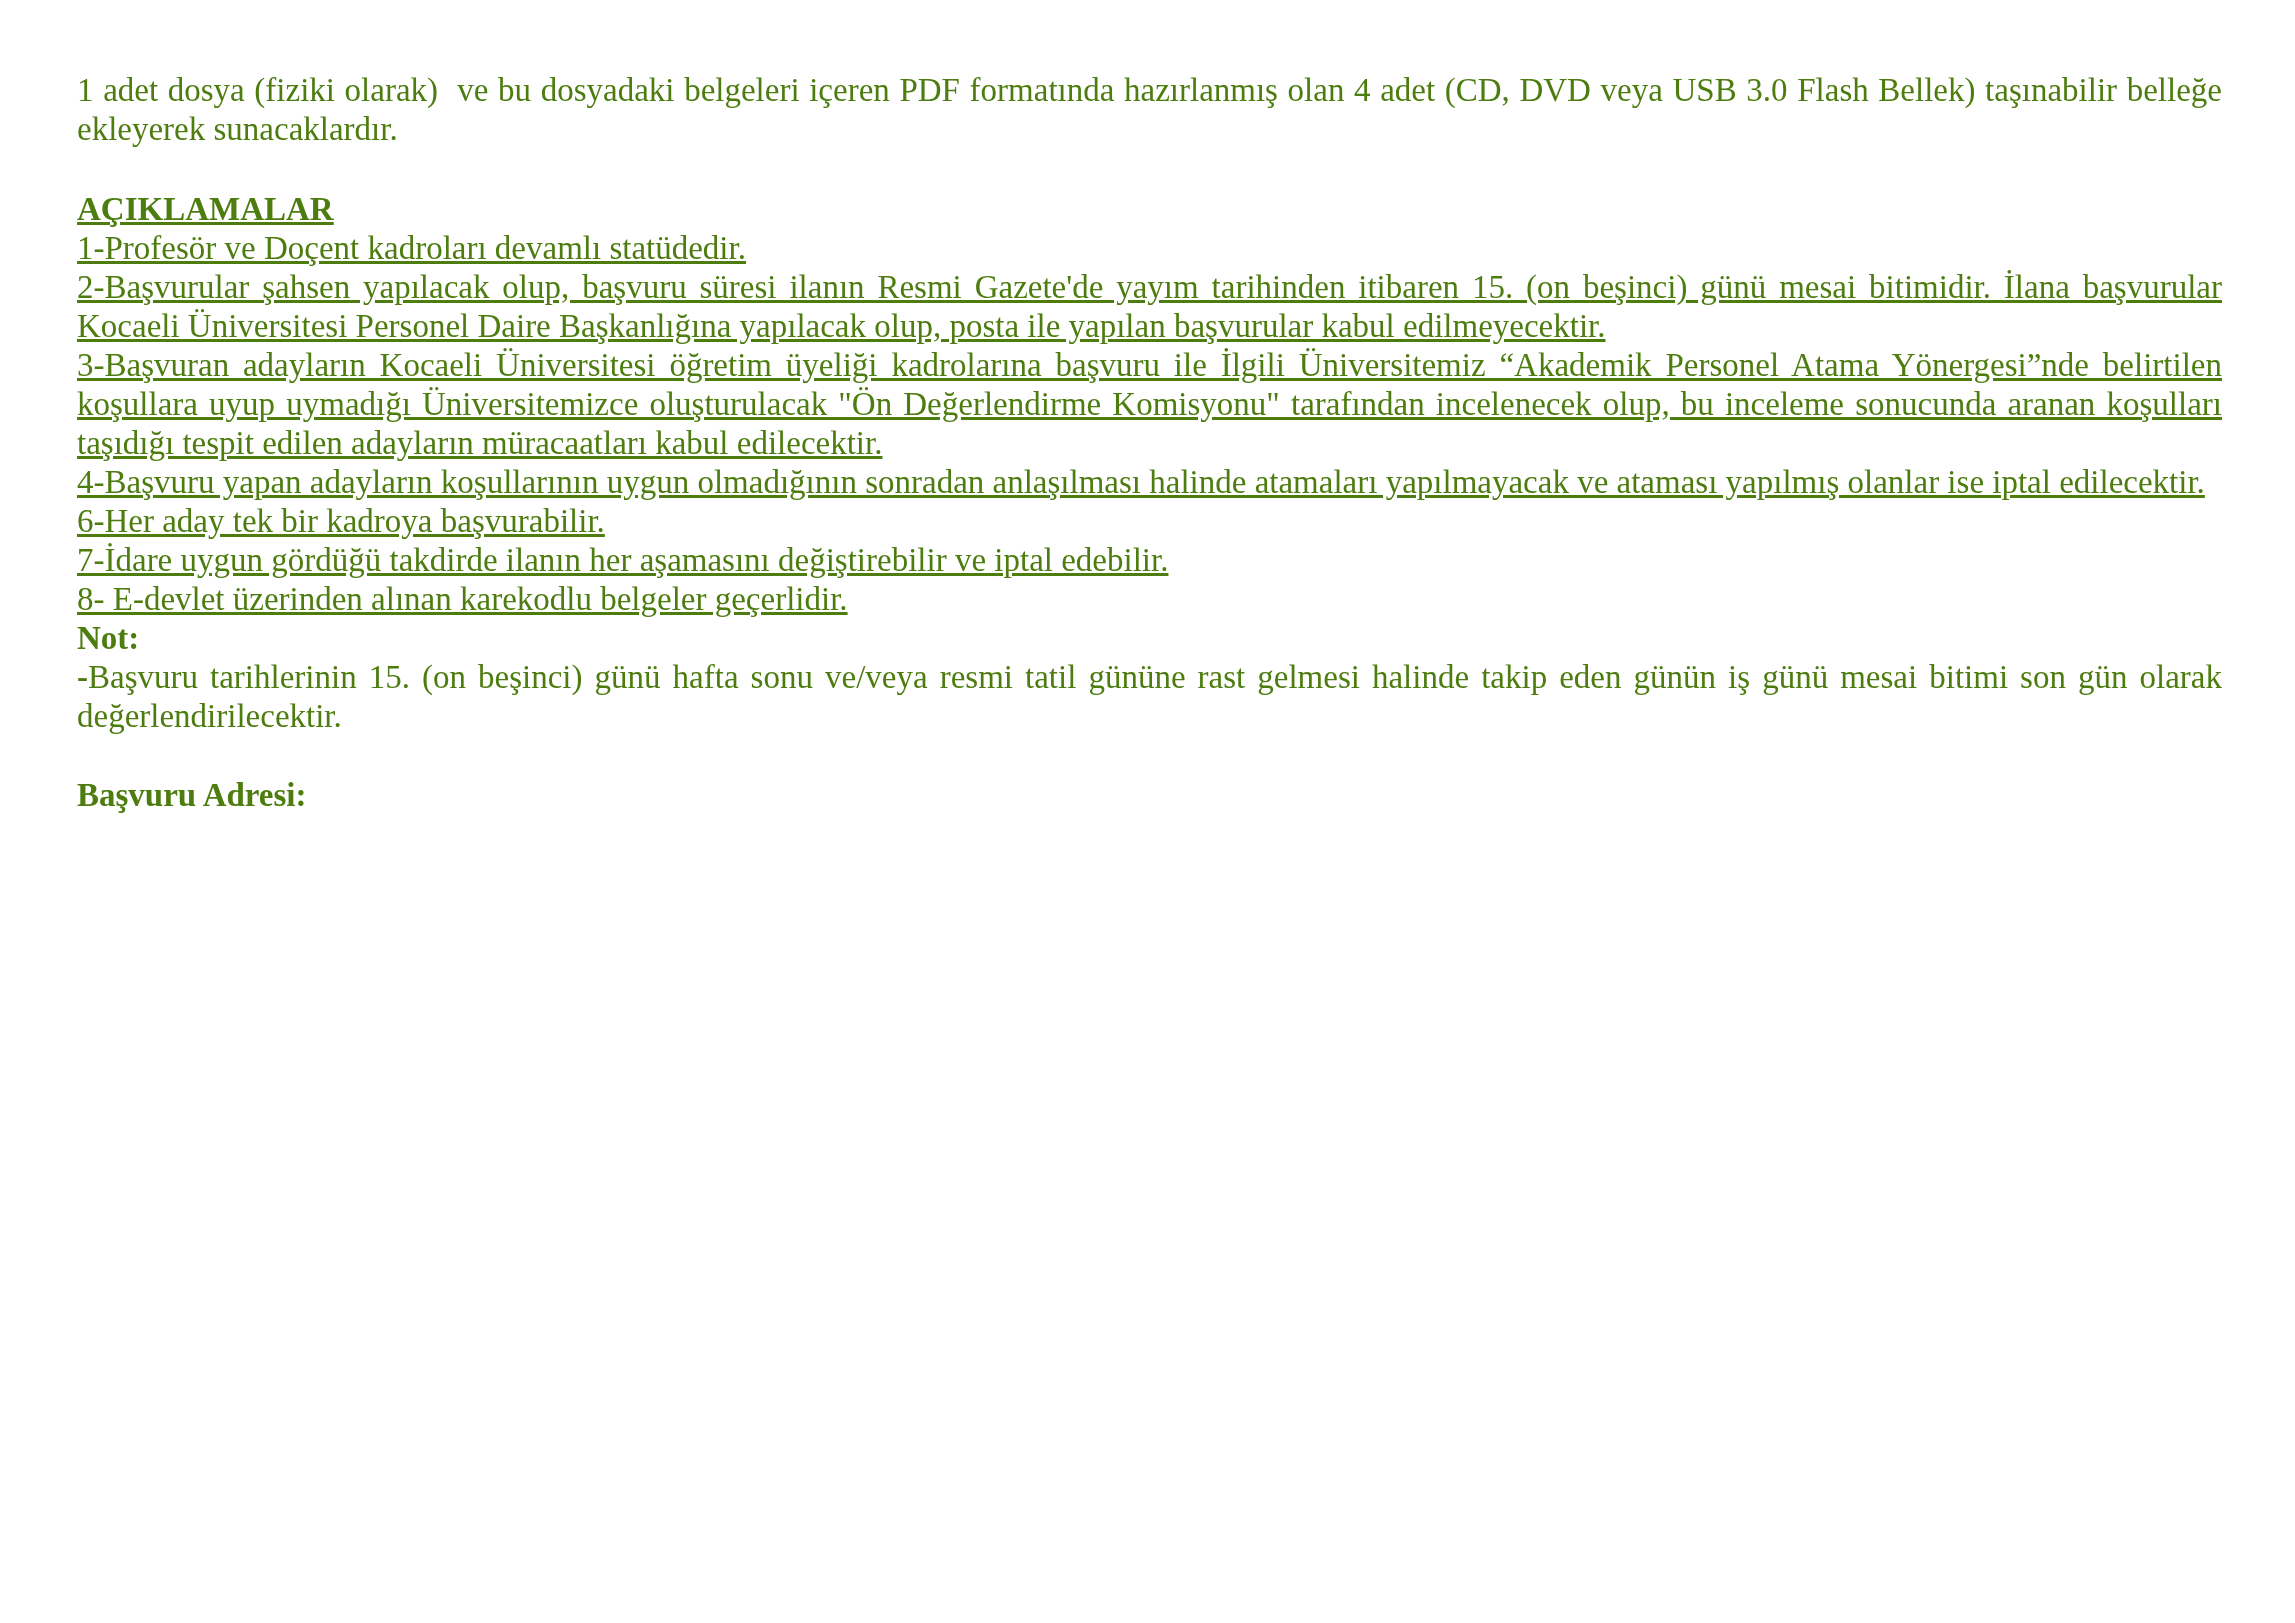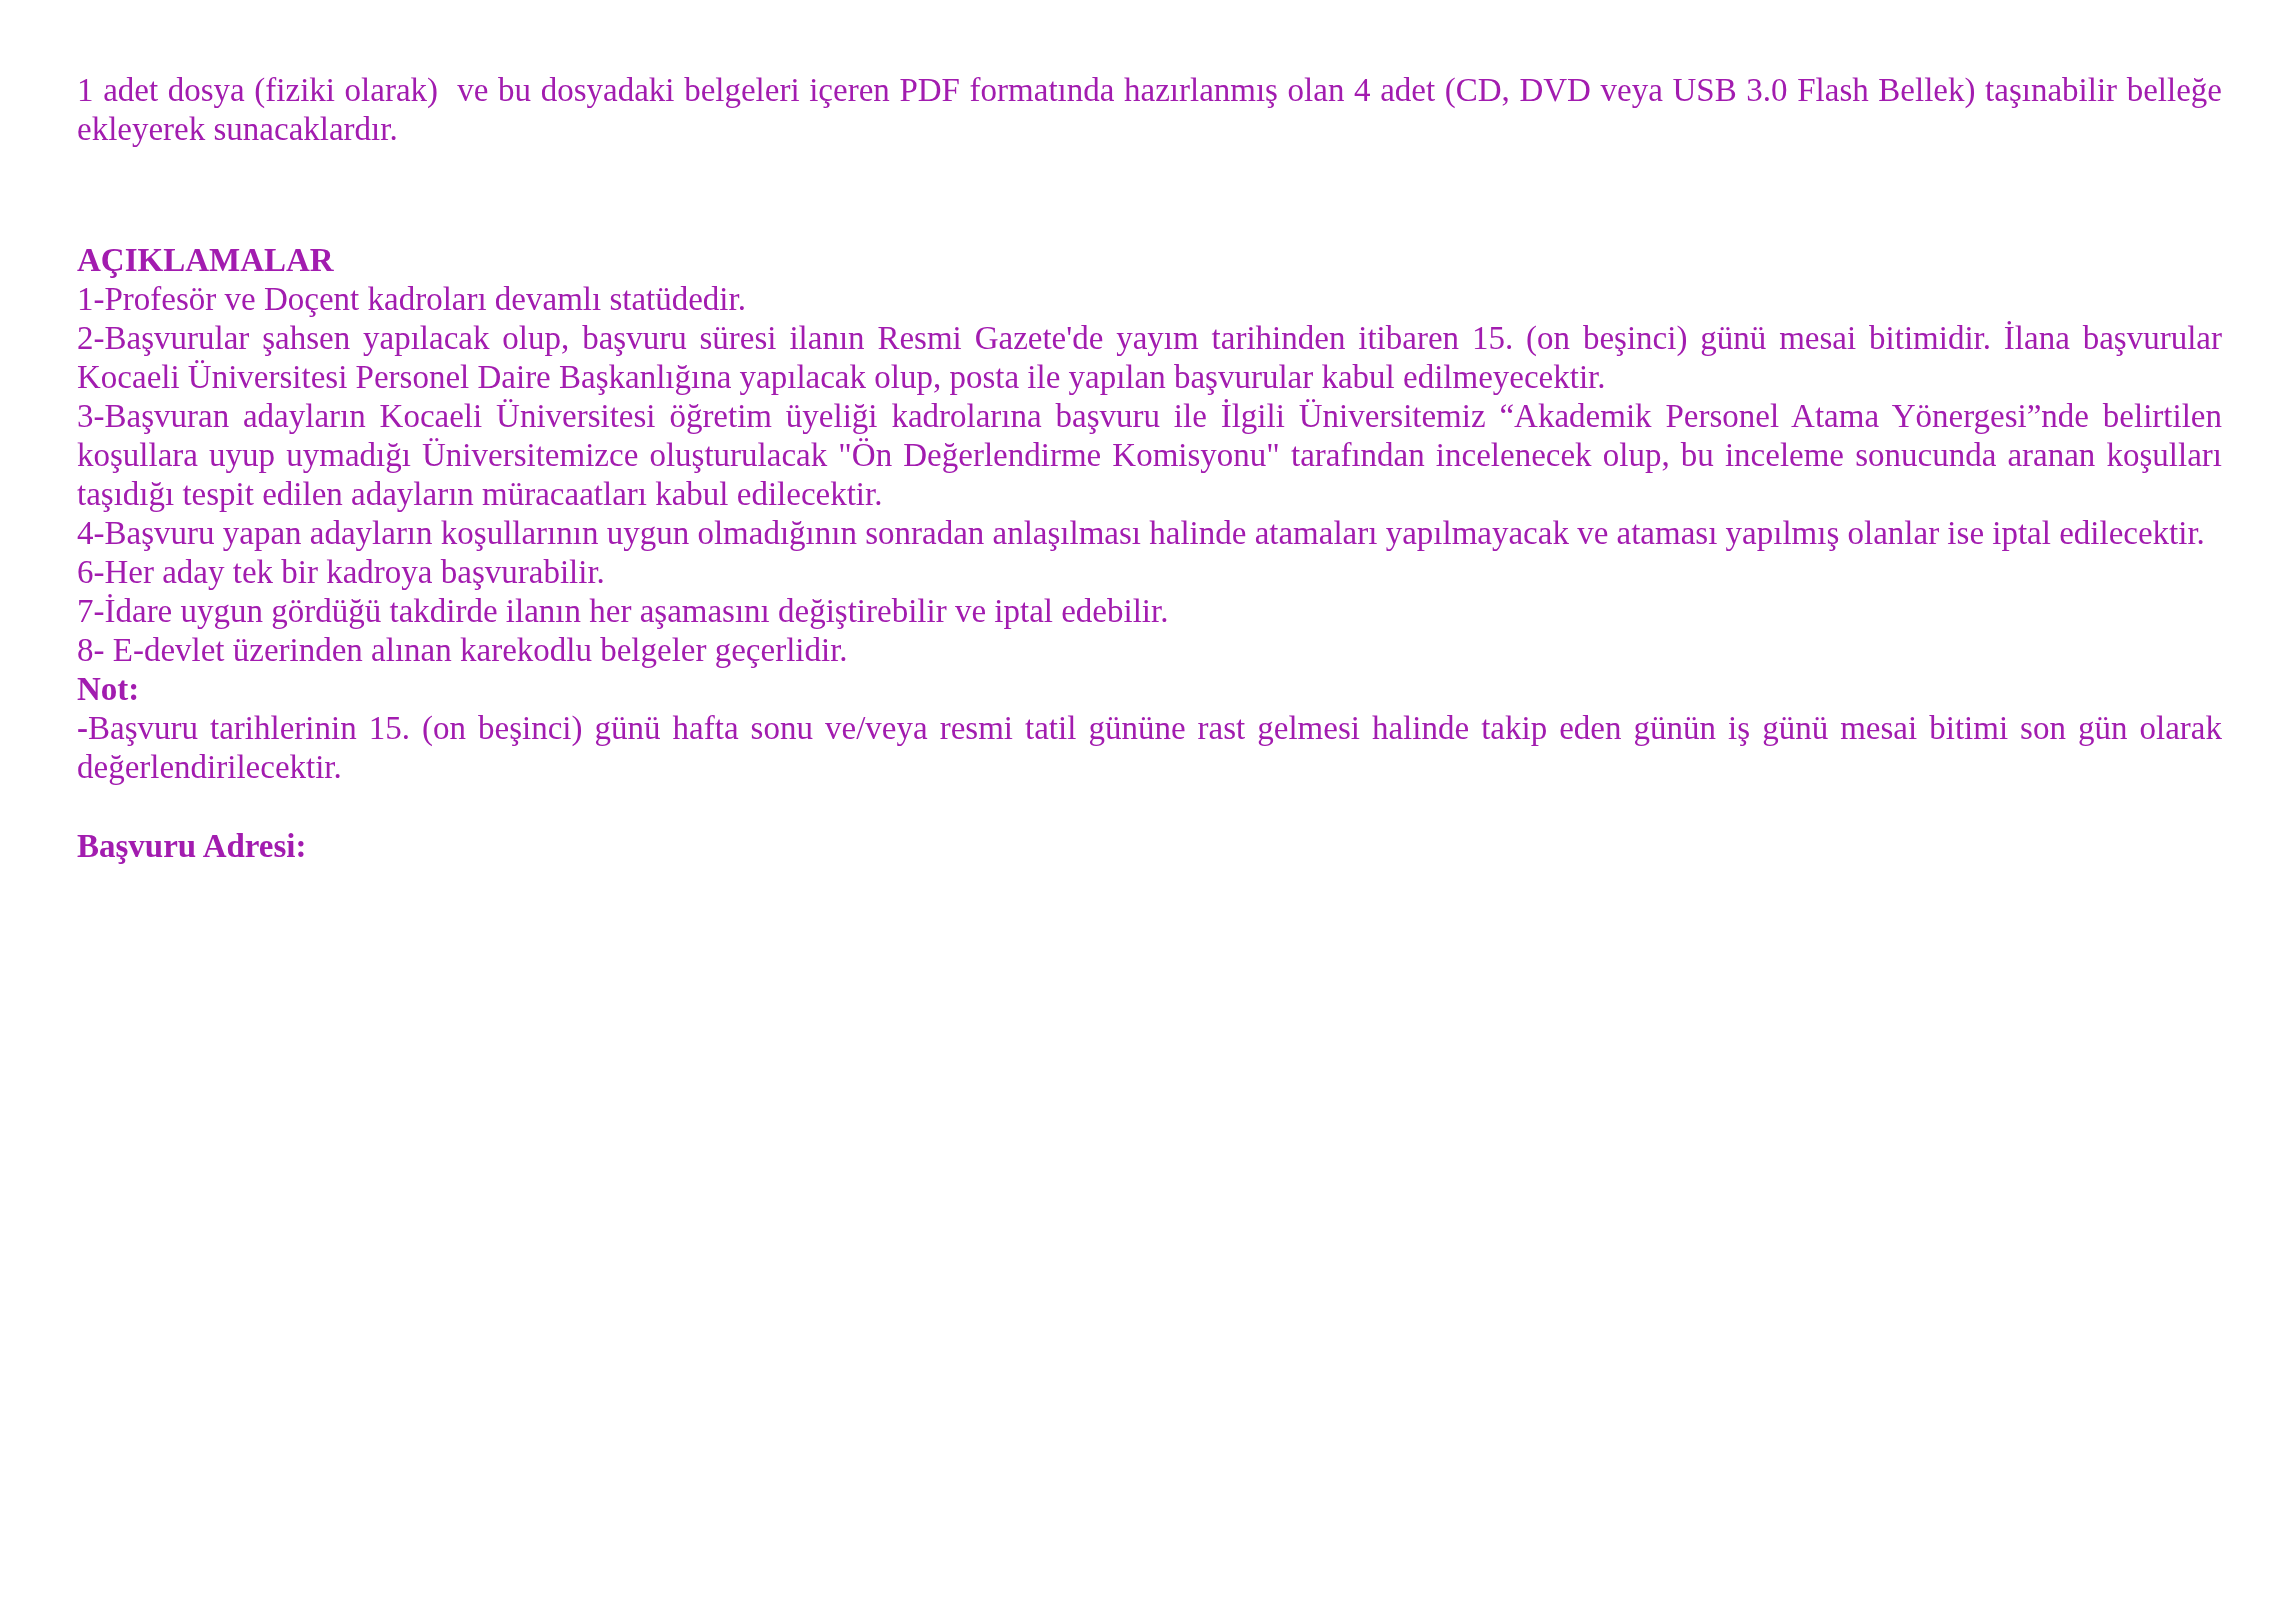--- a/index.html
+++ b/index.html
@@ -6,21 +6,21 @@
     margin: 0;
     padding: 0;
     background: #ffffff;
   }
   .page {
     position: relative;
     width: 2295px;
     height: 1623px;
     box-sizing: border-box;
     background: #ffffff;
-    color: #a21caf;
+    color: #4d7c0f;
     font-family: "Liberation Serif", "DejaVu Serif", serif;
     font-size: 33px;
     line-height: 39px;
     padding: 71px 73px 0 77px;
     overflow: hidden;
   }
   .page p {
     margin: 0;
     padding: 0;
   }
@@ -28,21 +28,22 @@
     text-align: justify;
     text-align-last: left;
   }
   .pre {
     white-space: pre-wrap;
   }
   .bold {
     font-weight: bold;
   }
   .sec-aciklamalar {
-    margin-top: 92px;
+    margin-top: 41px;
+    text-decoration: underline;
   }
   .sec-note {
   }
   .sec-address {
     margin-top: 40px;
   }
 </style>
 </head>
 <body>
 

